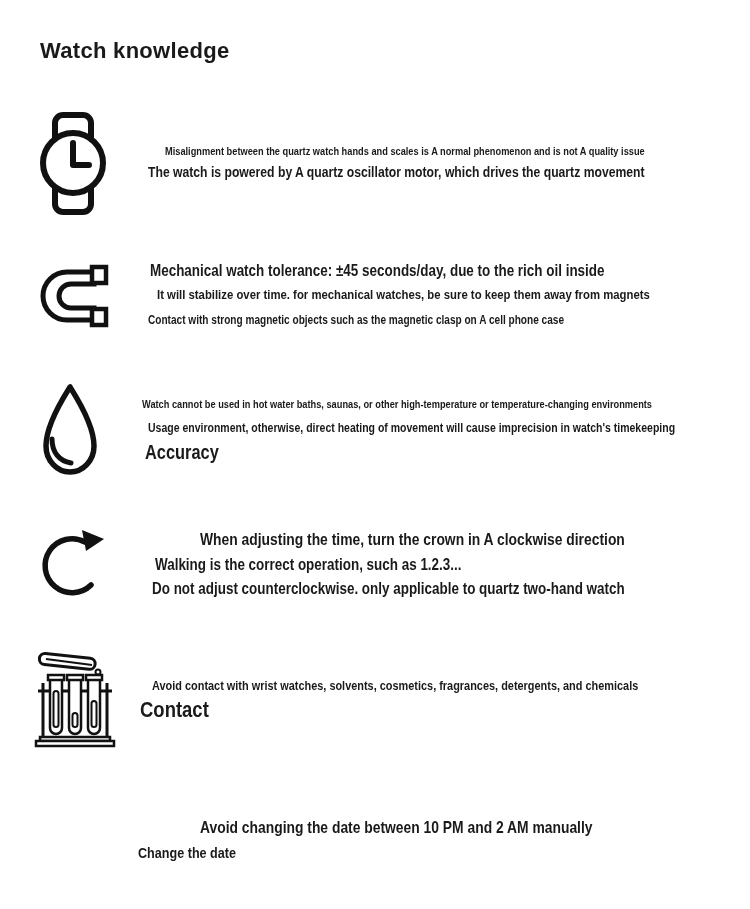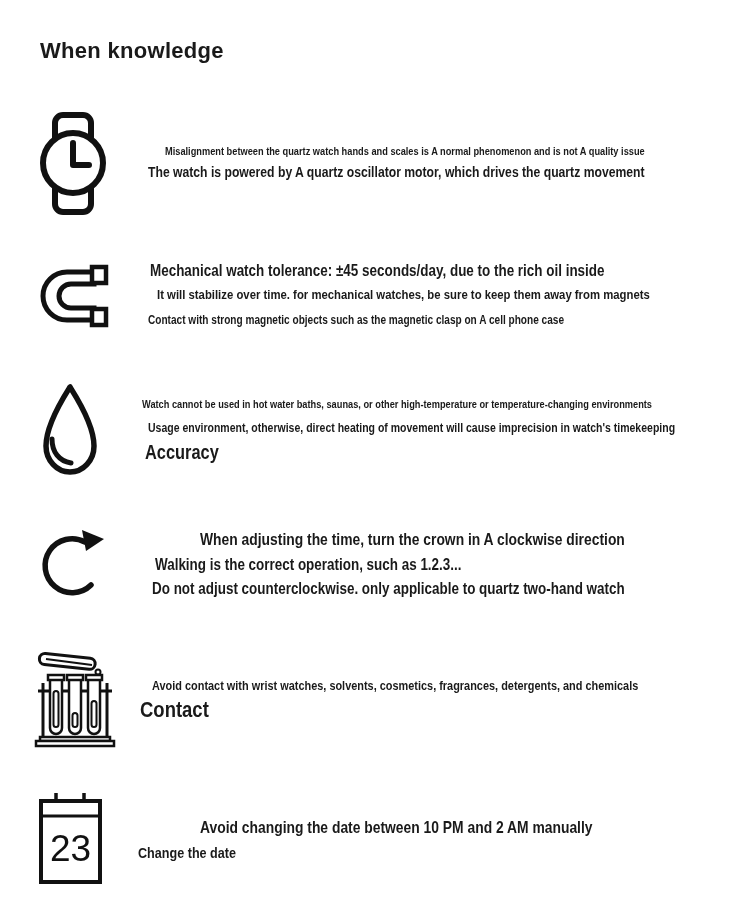--- a/index.html
+++ b/index.html
@@ -18,21 +18,21 @@
   .ln{
     position:absolute;white-space:nowrap;font-weight:bold;
     transform:scaleX(0.84);transform-origin:0 50%;
   }
 </style>
 </head>
 <body>
 
 <div class="page">
 
-  <div class="page-title">When knowledge</div>
+  <div class="page-title">Watch knowledge</div>
 
   <div class="icon" style="left:40px;top:112px;width:66px;height:103px;">
     <svg viewBox="0 0 66 103" xmlns="http://www.w3.org/2000/svg">
       <rect x="15" y="3" width="36" height="97" rx="8" fill="#fff" stroke="#111" stroke-width="6"></rect>
       <circle cx="33" cy="51" r="30" fill="#fff" stroke="#111" stroke-width="6"></circle>
       <path d="M33 31 L33 53 L49 53" fill="none" stroke="#111" stroke-width="6" stroke-linecap="round" stroke-linejoin="round"></path>
     </svg>
   </div>
   <div class="ln" style="left:165px;top:145px;font-size:11px;">Misalignment between the quartz watch hands and scales is A normal phenomenon and is not A quality issue</div>
   <div class="ln" style="left:148px;top:164px;font-size:14.5px;">The watch is powered by A quartz oscillator motor, which drives the quartz movement</div>
@@ -85,25 +85,16 @@
       <rect x="33" y="30" width="16" height="5" fill="#fff" stroke="#111" stroke-width="2.5"></rect>
       <rect x="38.5" y="68" width="5" height="14" rx="2.5" fill="#fff" stroke="#111" stroke-width="2"></rect>
       <path d="M54 35 V83 A6 6 0 0 0 66 83 V35" fill="#fff" stroke="#111" stroke-width="2.5"></path>
       <rect x="52" y="30" width="16" height="5" fill="#fff" stroke="#111" stroke-width="2.5"></rect>
       <rect x="57.5" y="56" width="5" height="26" rx="2.5" fill="#fff" stroke="#111" stroke-width="2"></rect>
     </svg>
   </div>
   <div class="ln" style="left:152px;top:678px;font-size:13px;">Avoid contact with wrist watches, solvents, cosmetics, fragrances, detergents, and chemicals</div>
   <div class="ln" style="left:140px;top:697px;font-size:22px;">Contact</div>
 
-  <div class="icon" style="left:38px;top:791px;width:66px;height:94px;">
-    <svg viewBox="0 0 66 94" xmlns="http://www.w3.org/2000/svg">
-      <line x1="18" y1="2" x2="18" y2="17" stroke="#111" stroke-width="3.5"></line>
-      <line x1="46" y1="2" x2="46" y2="17" stroke="#111" stroke-width="3.5"></line>
-      <rect x="3" y="10" width="59" height="81" fill="#fff" stroke="#111" stroke-width="4"></rect>
-      <line x1="3" y1="25" x2="62" y2="25" stroke="#111" stroke-width="3"></line>
-      <text x="32.5" y="70" font-size="37" text-anchor="middle" fill="#111" font-family="Liberation Sans, sans-serif">23</text>
-    </svg>
-  </div>
   <div class="ln" style="left:200px;top:818px;font-size:16.5px;">Avoid changing the date between 10 PM and 2 AM manually</div>
   <div class="ln" style="left:138px;top:844px;font-size:15px;">Change the date</div>
 
 </div>
 
 </body></html>

